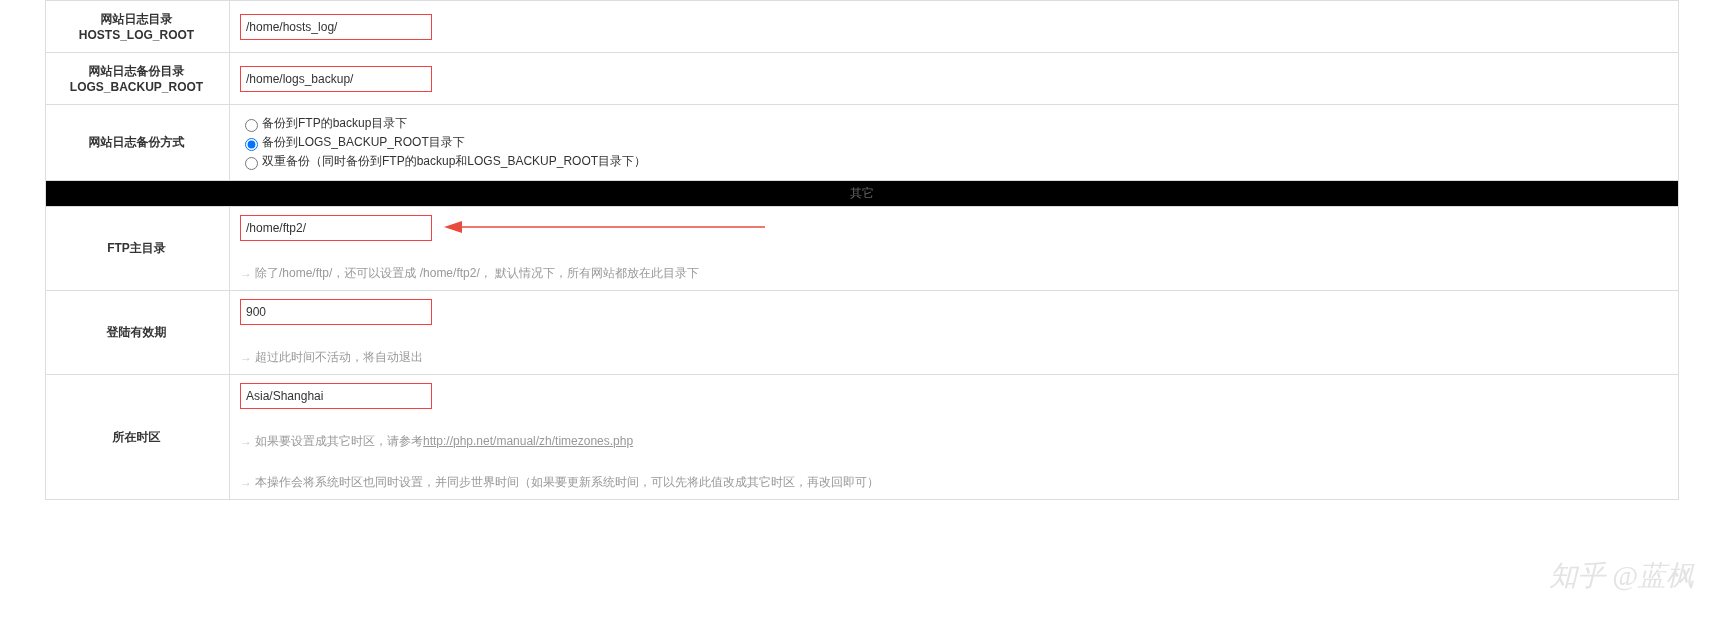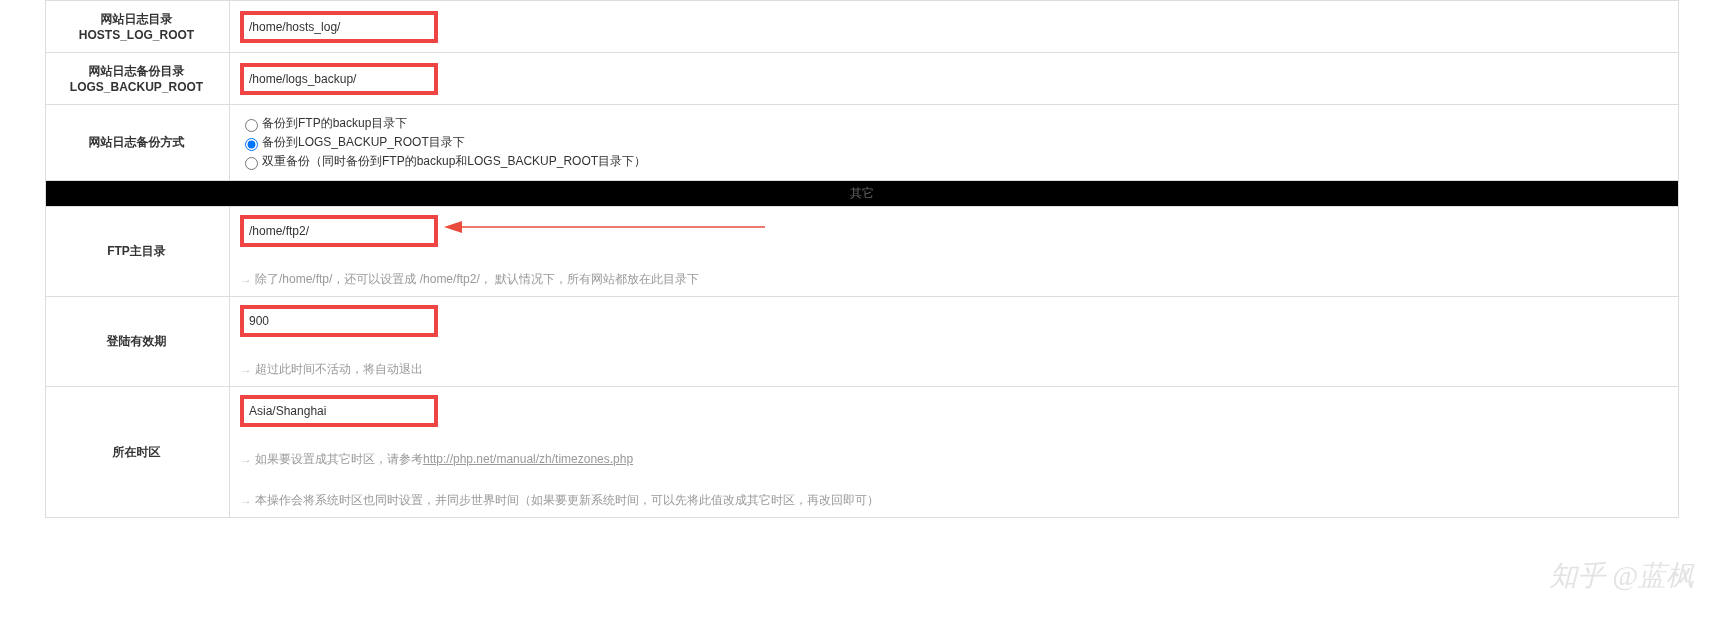--- a/index.html
+++ b/index.html
@@ -1,21 +1,21 @@
 <!DOCTYPE html>
 <html><head>
 <meta charset="utf-8">
 <style>
 html,body{margin:0;padding:0;font-family:Arial,"Microsoft YaHei",sans-serif;font-size:12px;color:#333;background:#fff}
 .container{width:1724px;box-sizing:border-box;padding-left:45px;padding-right:45px}
 table{width:100%;border-collapse:collapse;border:1px solid #ddd}
 td{border:1px solid #ddd;padding:6px 8px;vertical-align:middle}
 td.label{width:165px;text-align:center;color:#333;font-weight:bold;padding-right:10px;padding-top:10px;padding-bottom:10px}
 td.content{background:#fff;padding:8px 10px}
-input[type=text]{border:4px solid #ef4444;padding:3px 5px;font-size:12px;width:180px;height:18px;font-family:inherit;color:#333}
+input[type=text]{border:1px solid #ef4444;padding:3px 5px;font-size:12px;width:180px;height:18px;font-family:inherit;color:#333}
 .radio-row{margin:2px 0;color:#333}
 .radio-row input{vertical-align:middle;margin-right:4px}
 .hint{color:#999;margin-top:24px}
 .hint a{color:#999;text-decoration:underline}
 .arrow{color:#ccc;margin-right:3px}
 tr.section-header td{background:#000000;text-align:center;color:#666;padding:4px;font-weight:normal}
 .ftp-wrap{position:relative}
 .red-arrow{position:absolute;left:200px;top:2px;pointer-events:none}
 .watermark{position:fixed;right:30px;bottom:30px;font-size:28px;color:rgba(200,200,200,0.5);font-style:italic;font-family:"SimSun",serif;pointer-events:none}
 </style>

